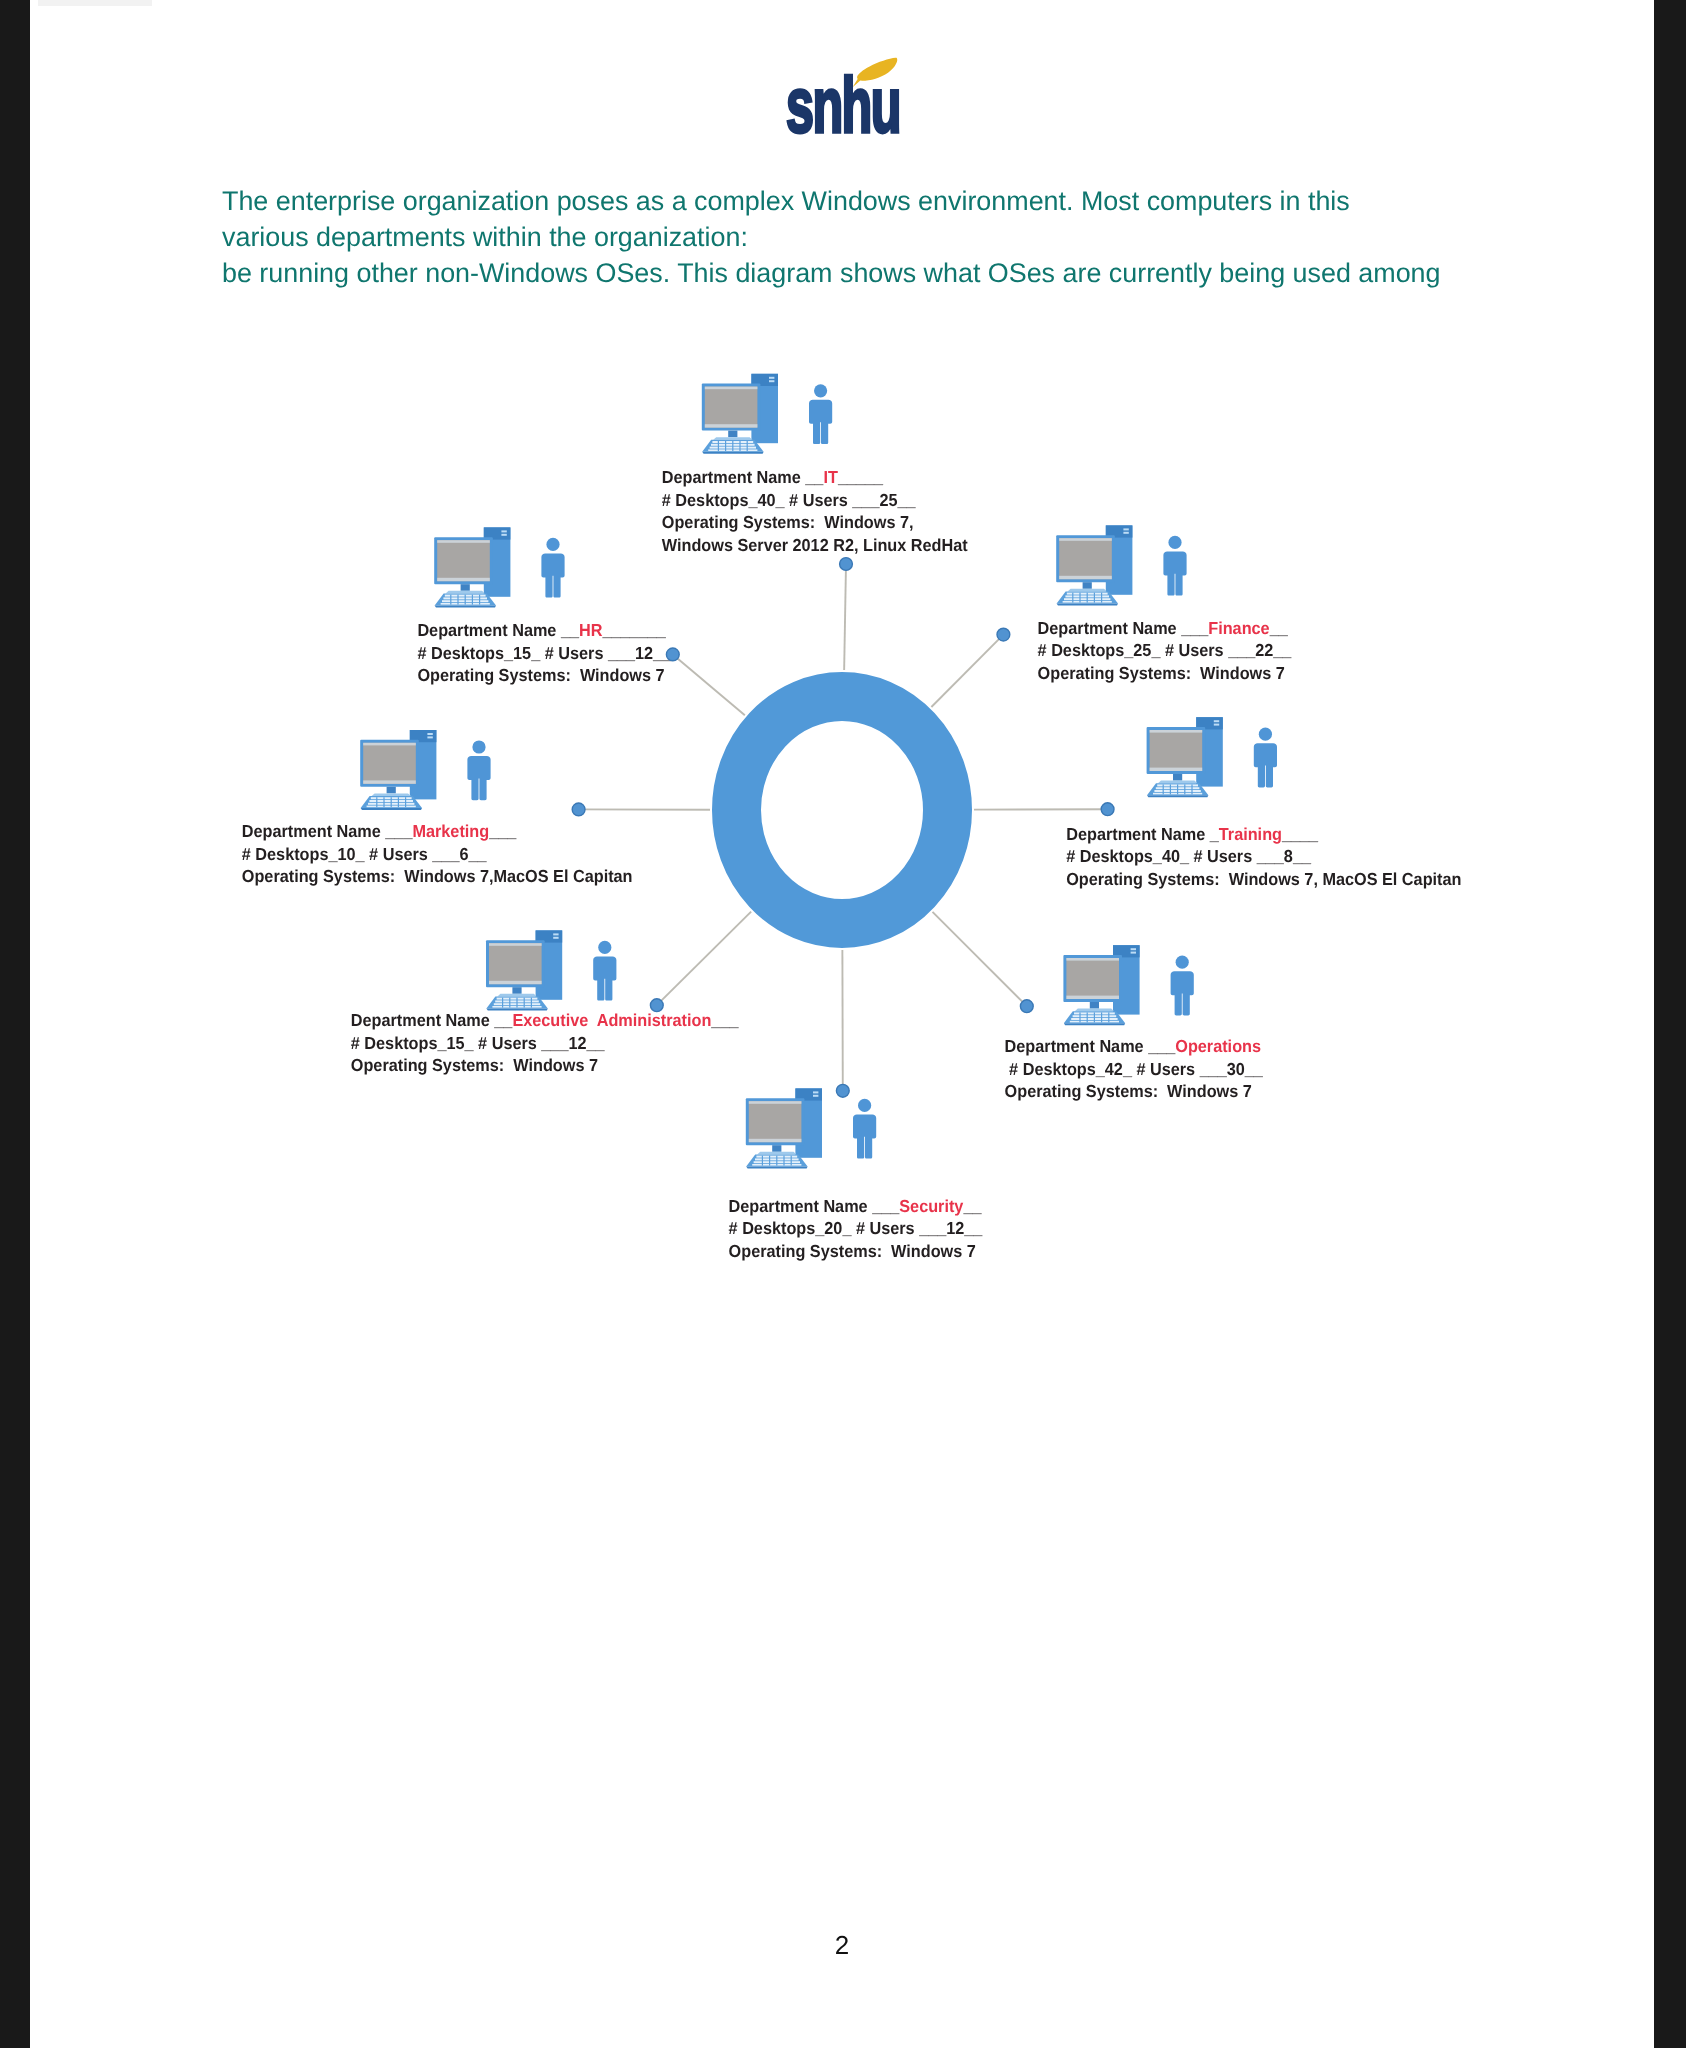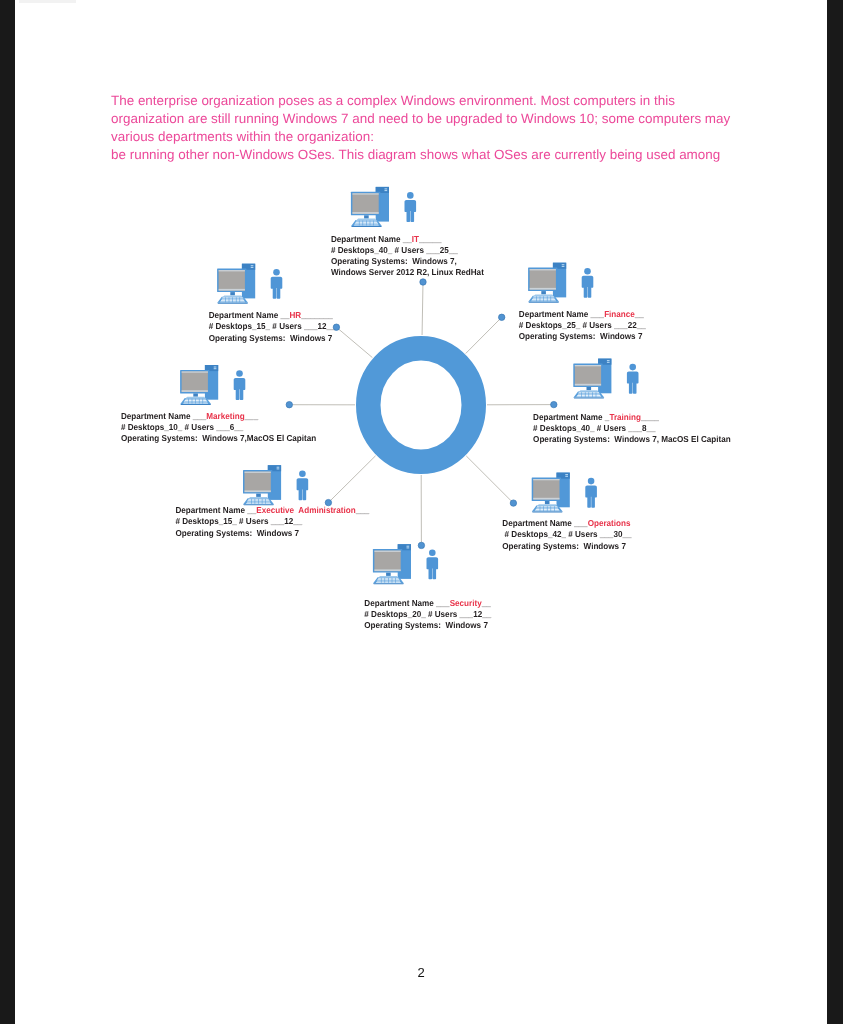--- a/index.html
+++ b/index.html
@@ -16,23 +16,28 @@
            font-size:13px;color:#111;}
   #logo{position:absolute;left:364px;top:25px;width:80px;height:45px;}
   #diagram{position:absolute;left:-15px;top:0;width:843px;height:748px;}
 </style>
 </head>
 <body style="background: rgb(25, 25, 25);">
 
 <div id="viewer" style="background: rgb(25, 25, 25);">
   <div id="page" style="background: rgb(255, 255, 255);">
     <div id="toolbar-strip" style="background: rgb(242, 242, 242);"></div>
-    <div class="para" style="color: #ec4899;">
+    <div id="logo">
+      <svg width="80" height="45" viewBox="0 0 80 45" style="overflow:visible">
+        <path d="M68.8 3.9 C65.6 4.2 60.0 6.0 55.8 8.2 C52.3 10.0 50.0 11.9 49.6 13.3 C49.2 14.7 50.8 15.6 53.6 15.4 C58.0 15.1 63.3 13.0 66.2 10.4 C68.5 8.4 69.8 6.0 69.6 4.6 C69.5 4.0 69.2 3.8 68.8 3.9 Z M50.2 13.9 L47.3 18.6 L51.6 14.9 Z" fill="#e8b422"></path>
+        <text x="14" y="41" transform="scale(0.645,1)" transform-origin="14 41" font-family="'Liberation Sans', sans-serif" font-size="39" font-weight="bold" fill="#1b3668" stroke="#1b3668" stroke-width="1.7" paint-order="stroke" letter-spacing="-1.2">snhu</text>
+      </svg>
+    </div>
+    <div class="para" style="color: #0f766e;">
       <div>The enterprise organization poses as a complex Windows environment. Most computers in this</div>
-      <div>organization are still running Windows 7 and need to be upgraded to Windows 10; some computers may</div>
       <div>various departments within the organization:</div>
       <div>be running other non-Windows OSes. This diagram shows what OSes are currently being used among</div>
     </div>
     <div id="diagram">
       <svg id="diagram-svg" width="843" height="1024" viewBox="0 0 843 1024">
         <defs>
           <g id="pcicon">
 
             <rect x="24.8" y="-4.9" width="13.3" height="34.7" fill="#5198d8"></rect>
             <rect x="24.8" y="-4.9" width="13.3" height="6.1" fill="#3c82c4"></rect>

